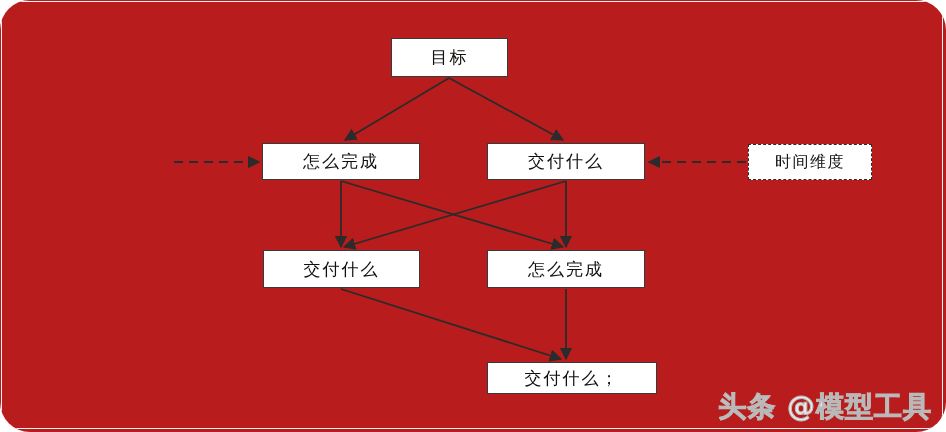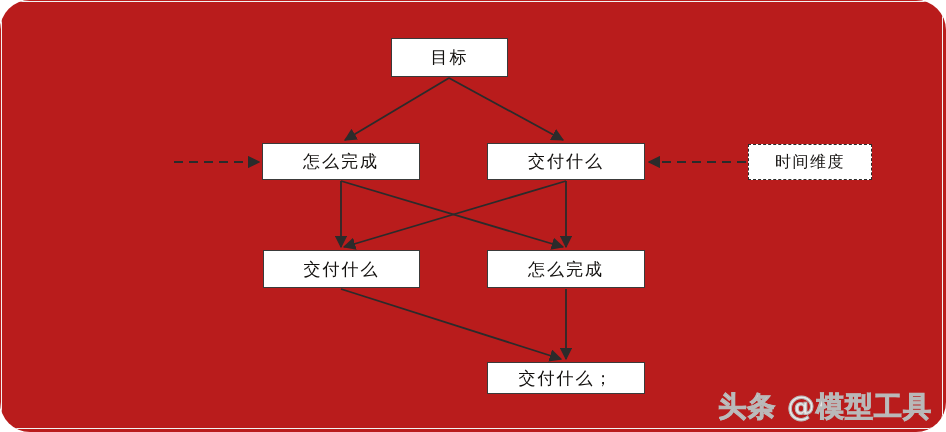--- a/index.html
+++ b/index.html
@@ -104,20 +104,20 @@
   <div class="node" style="left:391px; top:38px; width:117px; height:39px;">目标</div>
 
   <div class="node" style="left:262px; top:143px; width:158px; height:37px;">怎么完成</div>
 
   <div class="node" style="left:487px; top:143px; width:158px; height:37px;">交付什么</div>
 
   <div class="node" style="left:263px; top:250px; width:157px; height:38px;">交付什么</div>
 
   <div class="node" style="left:487px; top:250px; width:158px; height:38px;">怎么完成</div>
 
-  <div class="node" style="left:487px; top:362px; width:158px; height:32px;">交付什么；</div>
+  <div class="node" style="left:487px; top:362px; width:170px; height:32px;">交付什么；</div>
 
 
   <div class="node dashed" style="left:748px; top:144px; width:124px; height:36px;">时间维度</div>
 
   <div id="watermark">头条 @模型工具</div>
 
 </div>
 
 </body></html>

